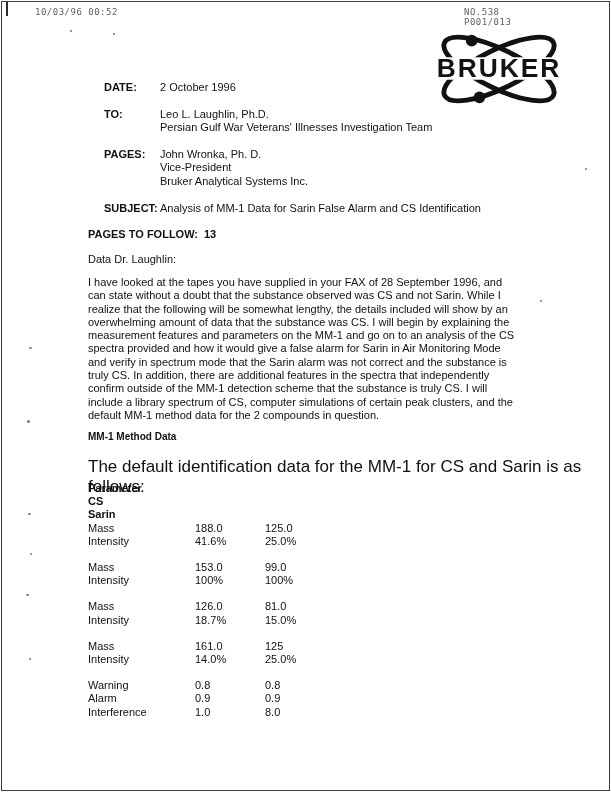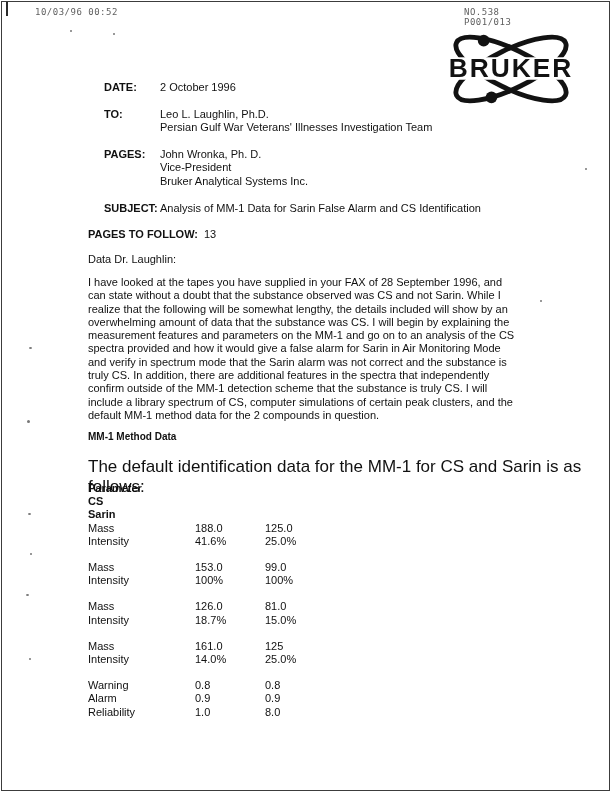--- a/index.html
+++ b/index.html
@@ -21,34 +21,34 @@
     position: absolute; top: 7px; left: 0; width: 486px; height: 14px;
     font-family: "DejaVu Sans Mono", monospace;
     font-size: 9px; color: #5f5f5f; letter-spacing: 0.5px;
   }
   .fax-header .ts   { position: absolute; left: 35px;  top: 0; }
   .fax-header .snd  { position: absolute; left: 155px; top: 0; }
   .fax-header .pg   { position: absolute; left: 464px; top: 0; }
   .corner-tick { position: absolute; left: 6px; top: 2px; width: 2px; height: 14px; background: #2a2a2a; }
 
   
-  .logo { position: absolute; left: 432px; top: 28px; width: 158px; height: 82px; }
+  .logo { position: absolute; left: 420px; top: 28px; width: 158px; height: 82px; }
 
   
   .field { position: absolute; left: 88px; font-size: 11px; line-height: 13.3px; }
   .field .lbl { position: absolute; left: 16px; top: 0; font-weight: bold; width: 72px; }
   .field .val { position: absolute; left: 72px; top: 0; width: 440px; }
   .lines { white-space: pre-line; }
   .f-date    { top: 81px;  }
   .f-to      { top: 108px; }
   .f-from    { top: 148px; }
   .f-subject { top: 202px; }
 
   .pages-line { position: absolute; left: 88px; top: 228px; font-size: 11px; font-weight: bold; }
-  .pages-line .num { font-weight: normal; margin-left: 6px; }
+  .pages-line .num { font-weight: bold; margin-left: 6px; }
 
   .salutation { position: absolute; left: 88px; top: 253px; font-size: 11px; }
 
   .body-par {
     position: absolute; left: 88px; top: 276px; width: 470px;
     font-size: 11px; line-height: 13.3px;
   }
 
   .section-heading { position: absolute; left: 88px; top: 431px; font-size: 10px; font-weight: bold; }
   .table-intro     { position: absolute; left: 88px; top: 457px; font-size: 17px; }
@@ -194,21 +194,21 @@
       <span class="c0">Warning</span>
       <span class="c1">0.8</span>
       <span class="c2">0.8</span>
     </div>
     <div class="t-row">
       <span class="c0">Alarm</span>
       <span class="c1">0.9</span>
       <span class="c2">0.9</span>
     </div>
     <div class="t-row">
-      <span class="c0">Reliability</span>
+      <span class="c0">Interference</span>
       <span class="c1">1.0</span>
       <span class="c2">8.0</span>
     </div>
   </div>
 </div>
 
 <div class="speck" style="left:70px;  top:30px;  width:2px; height:2px;"></div>
 <div class="speck" style="left:113px; top:33px;  width:2px; height:2px;"></div>
 <div class="speck" style="left:585px; top:168px; width:2px; height:2px;"></div>
 <div class="speck" style="left:540px; top:300px; width:2px; height:2px;"></div>

